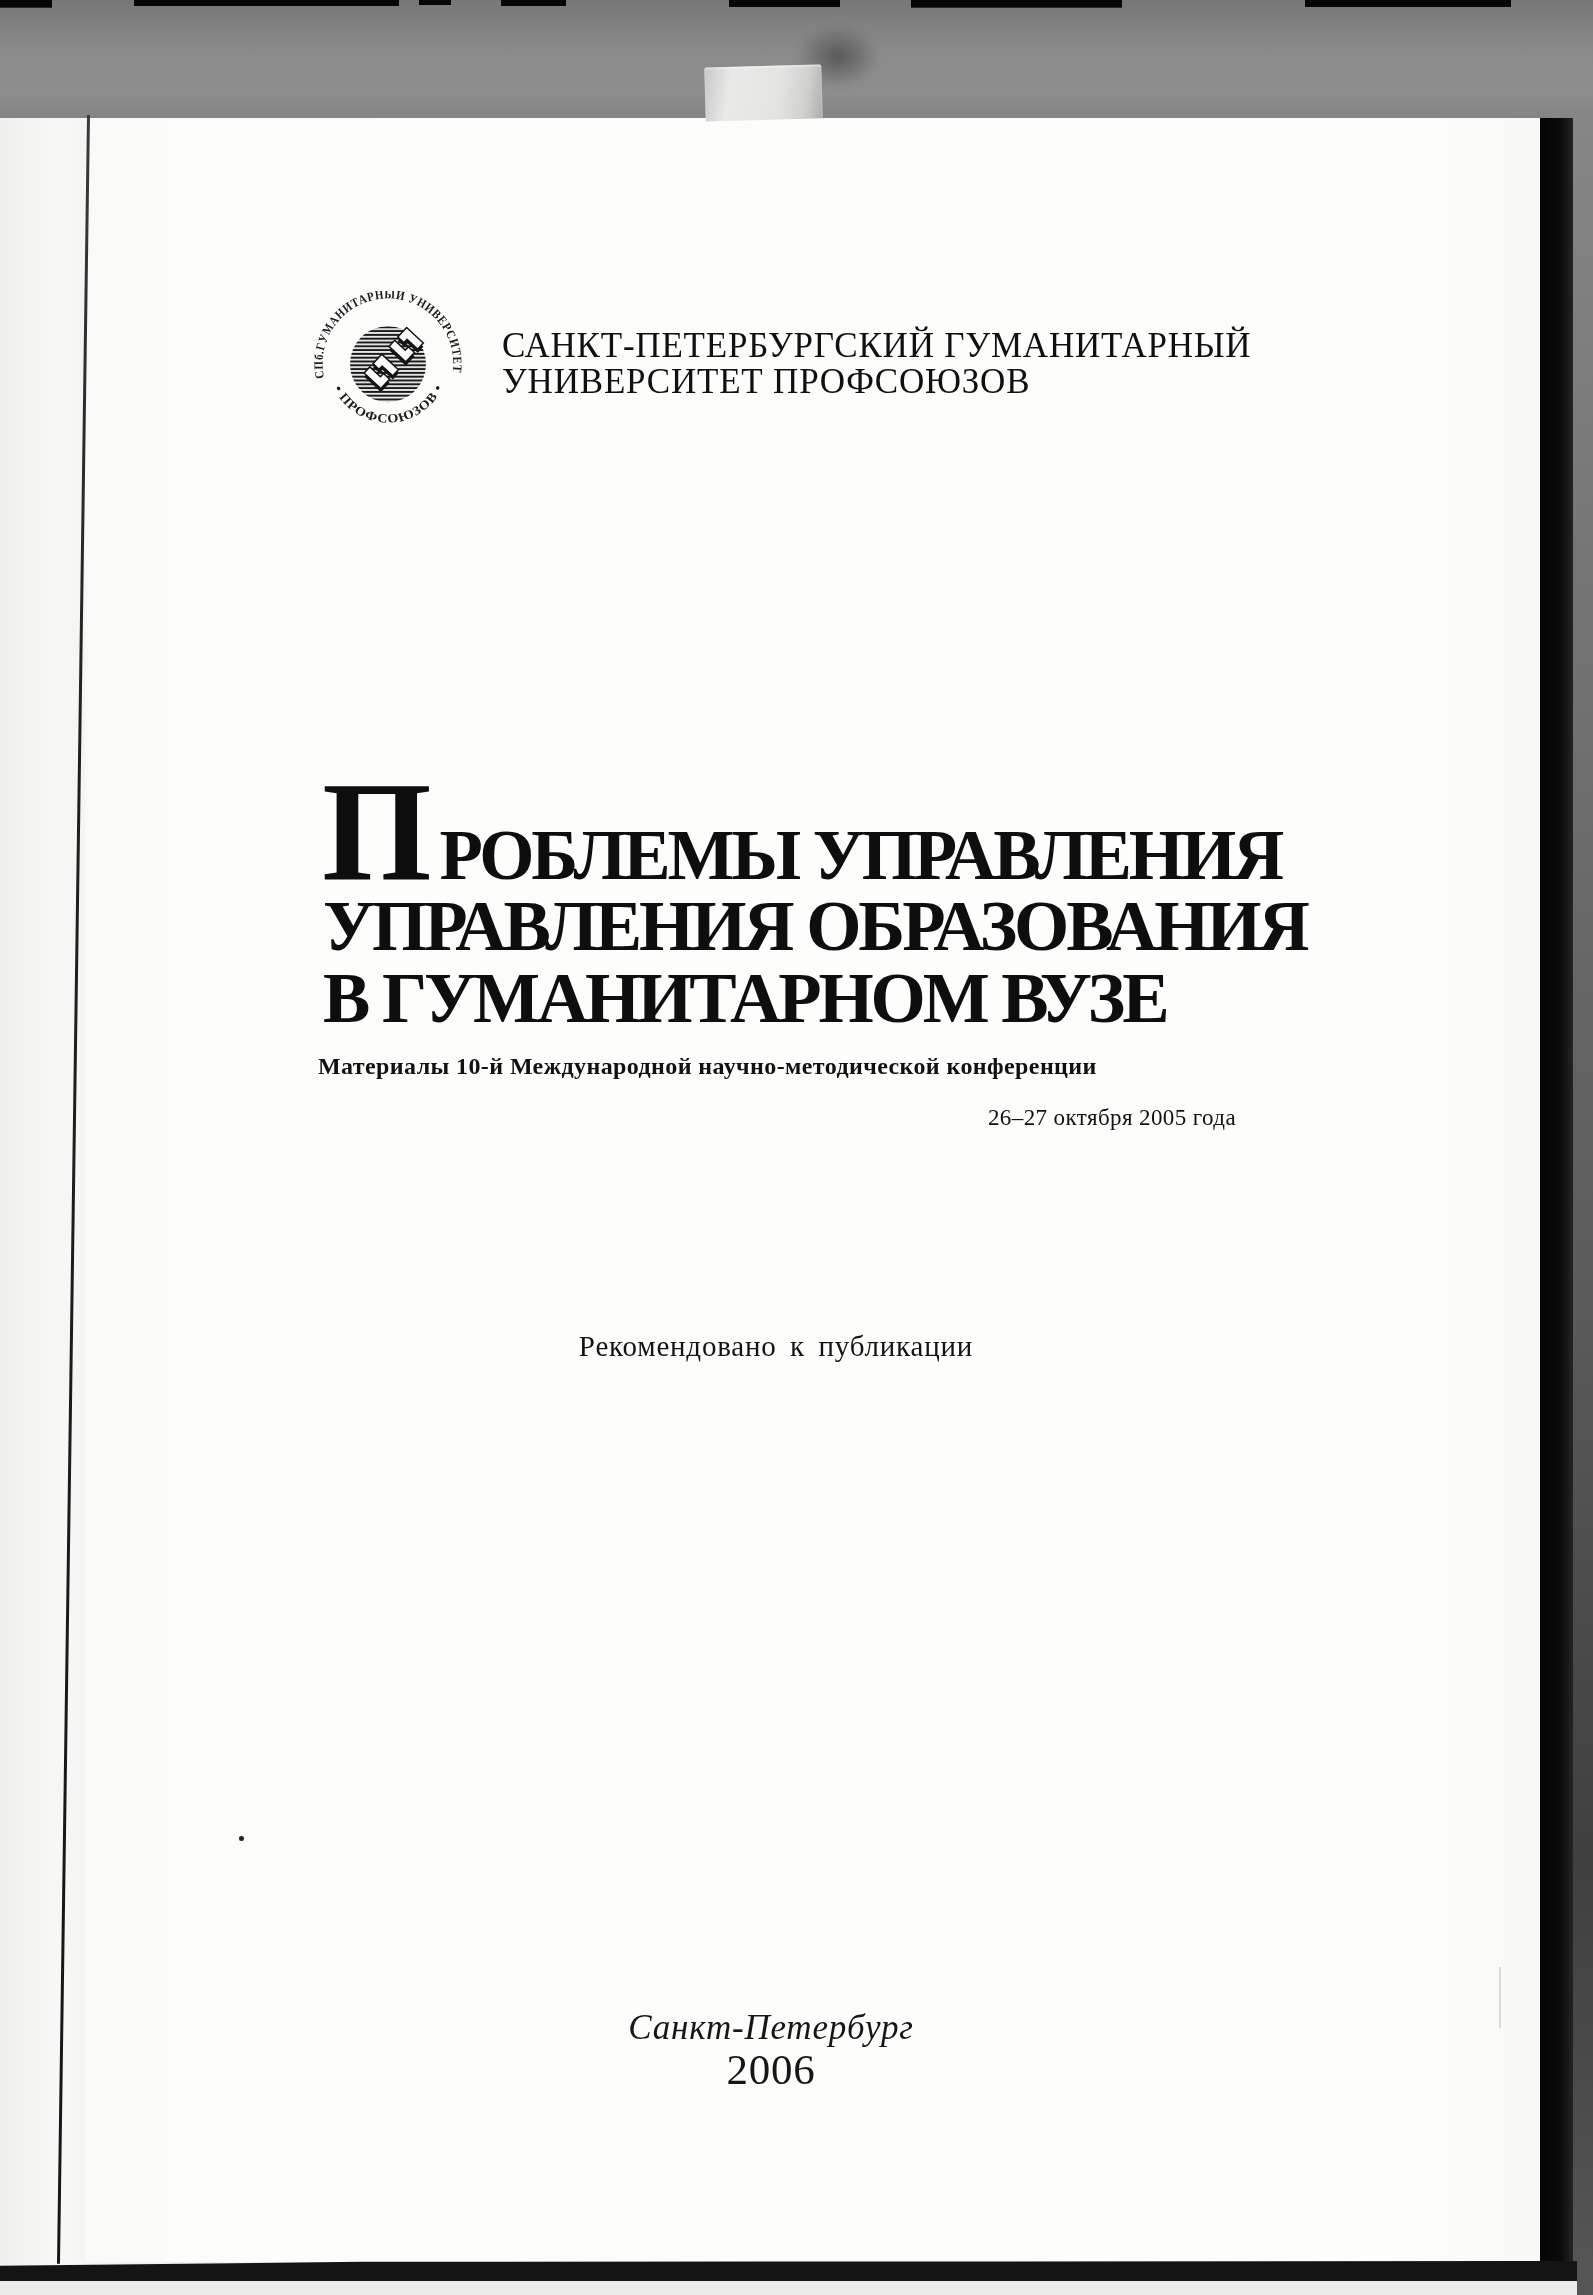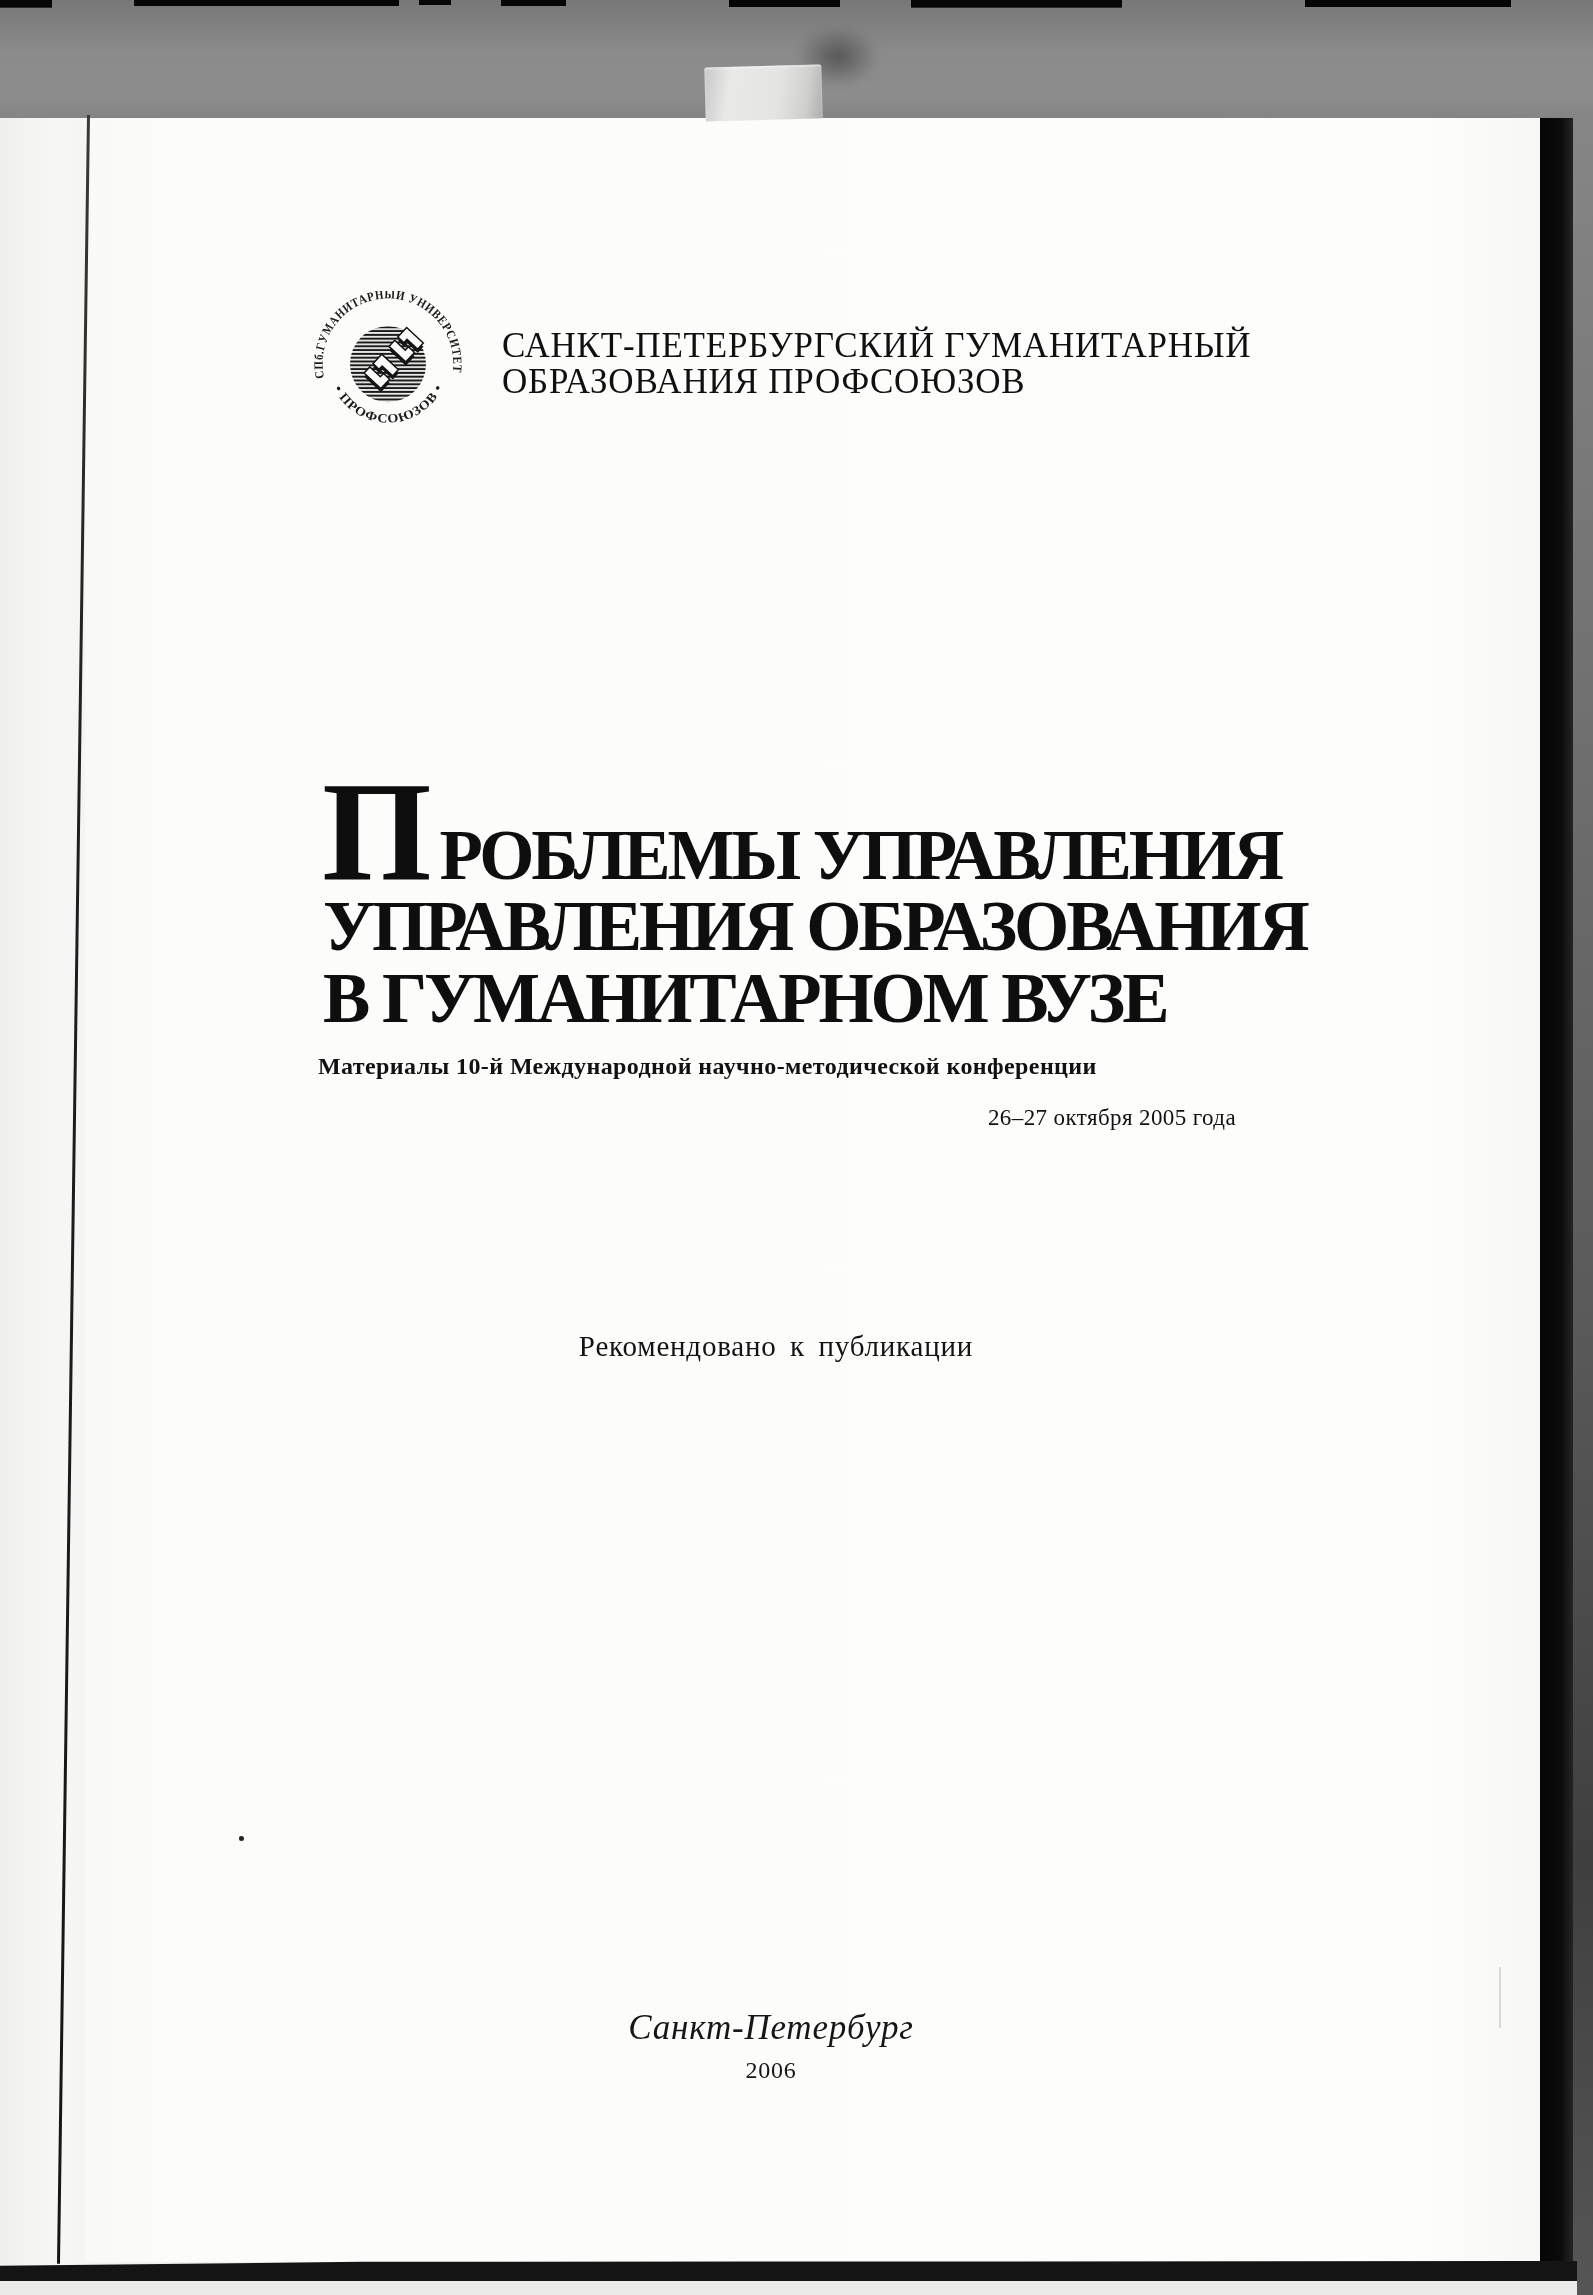--- a/index.html
+++ b/index.html
@@ -109,21 +109,21 @@
   }
   .recommendation{
     left:330px;top:1185px;width:722px;text-align:center;
     font-size:29px;line-height:41px;letter-spacing:0.8px;word-spacing:5.4px;color:#131313;margin-top:26px;
   }
   .recommendation span{position:static;display:block;}
   .imprint{
     left:302px;top:1892px;width:768px;text-align:center;
     font-size:35px;line-height:42px;letter-spacing:0.8px;color:#161616;
   }
-  .imprint .year{position:static;display:block;font-size:24px;}
+  .imprint .year{position:static;display:block;font-size:43px;}
   .imprint .city{position:static;display:block;font-style:italic;}
 
   .ink-speck{
     left:154px;top:1721px;width:4.6px;height:4.6px;border-radius:45% 55% 50% 50%;
     background:#222;
   }
   .scratch{
     left:1414px;top:1852px;width:1.5px;height:61px;background:#dadad8;
   }
 </style>
@@ -153,21 +153,21 @@
           <path d="M88.5,95.5 h30 v11 h-19 v6 h19 v17 h-30 v-11 h19 v-6 h-19 z" fill="#141414"></path>
           <path d="M85,92 h30 v11 h-19 v6 h19 v17 h-30 v-11 h19 v-6 h-19 z" fill="#fbfbfa" stroke="#141414" stroke-width="2"></path>
         </g>
         <text class="seal-text"><textPath href="#arcTop" textLength="300" lengthAdjust="spacingAndGlyphs">СПб.ГУМАНИТАРНЫЙ УНИВЕРСИТЕТ</textPath></text>
         <text class="seal-text"><textPath href="#arcBottom" startOffset="4" textLength="180" lengthAdjust="spacingAndGlyphs">• ПРОФСОЮЗОВ •</textPath></text>
       </svg>
     </div>
 
     <div class="publisher">
       <span>САНКТ-ПЕТЕРБУРГСКИЙ ГУМАНИТАРНЫЙ</span>
-      <span>ОБРАЗОВАНИЯ ПРОФСОЮЗОВ</span>
+      <span>УНИВЕРСИТЕТ ПРОФСОЮЗОВ</span>
     </div>
 
     <div class="title-line1">
       <span class="dropcap">П</span>
       <span class="rest">РОБЛЕМЫ УПРАВЛЕНИЯ</span>
     </div>
     <div class="title-line2">УПРАВЛЕНИЯ ОБРАЗОВАНИЯ</div>
     <div class="title-line3">В ГУМАНИТАРНОМ ВУЗЕ</div>
 
     <div class="subtitle">Материалы 10-й Международной научно-методической конференции</div>

